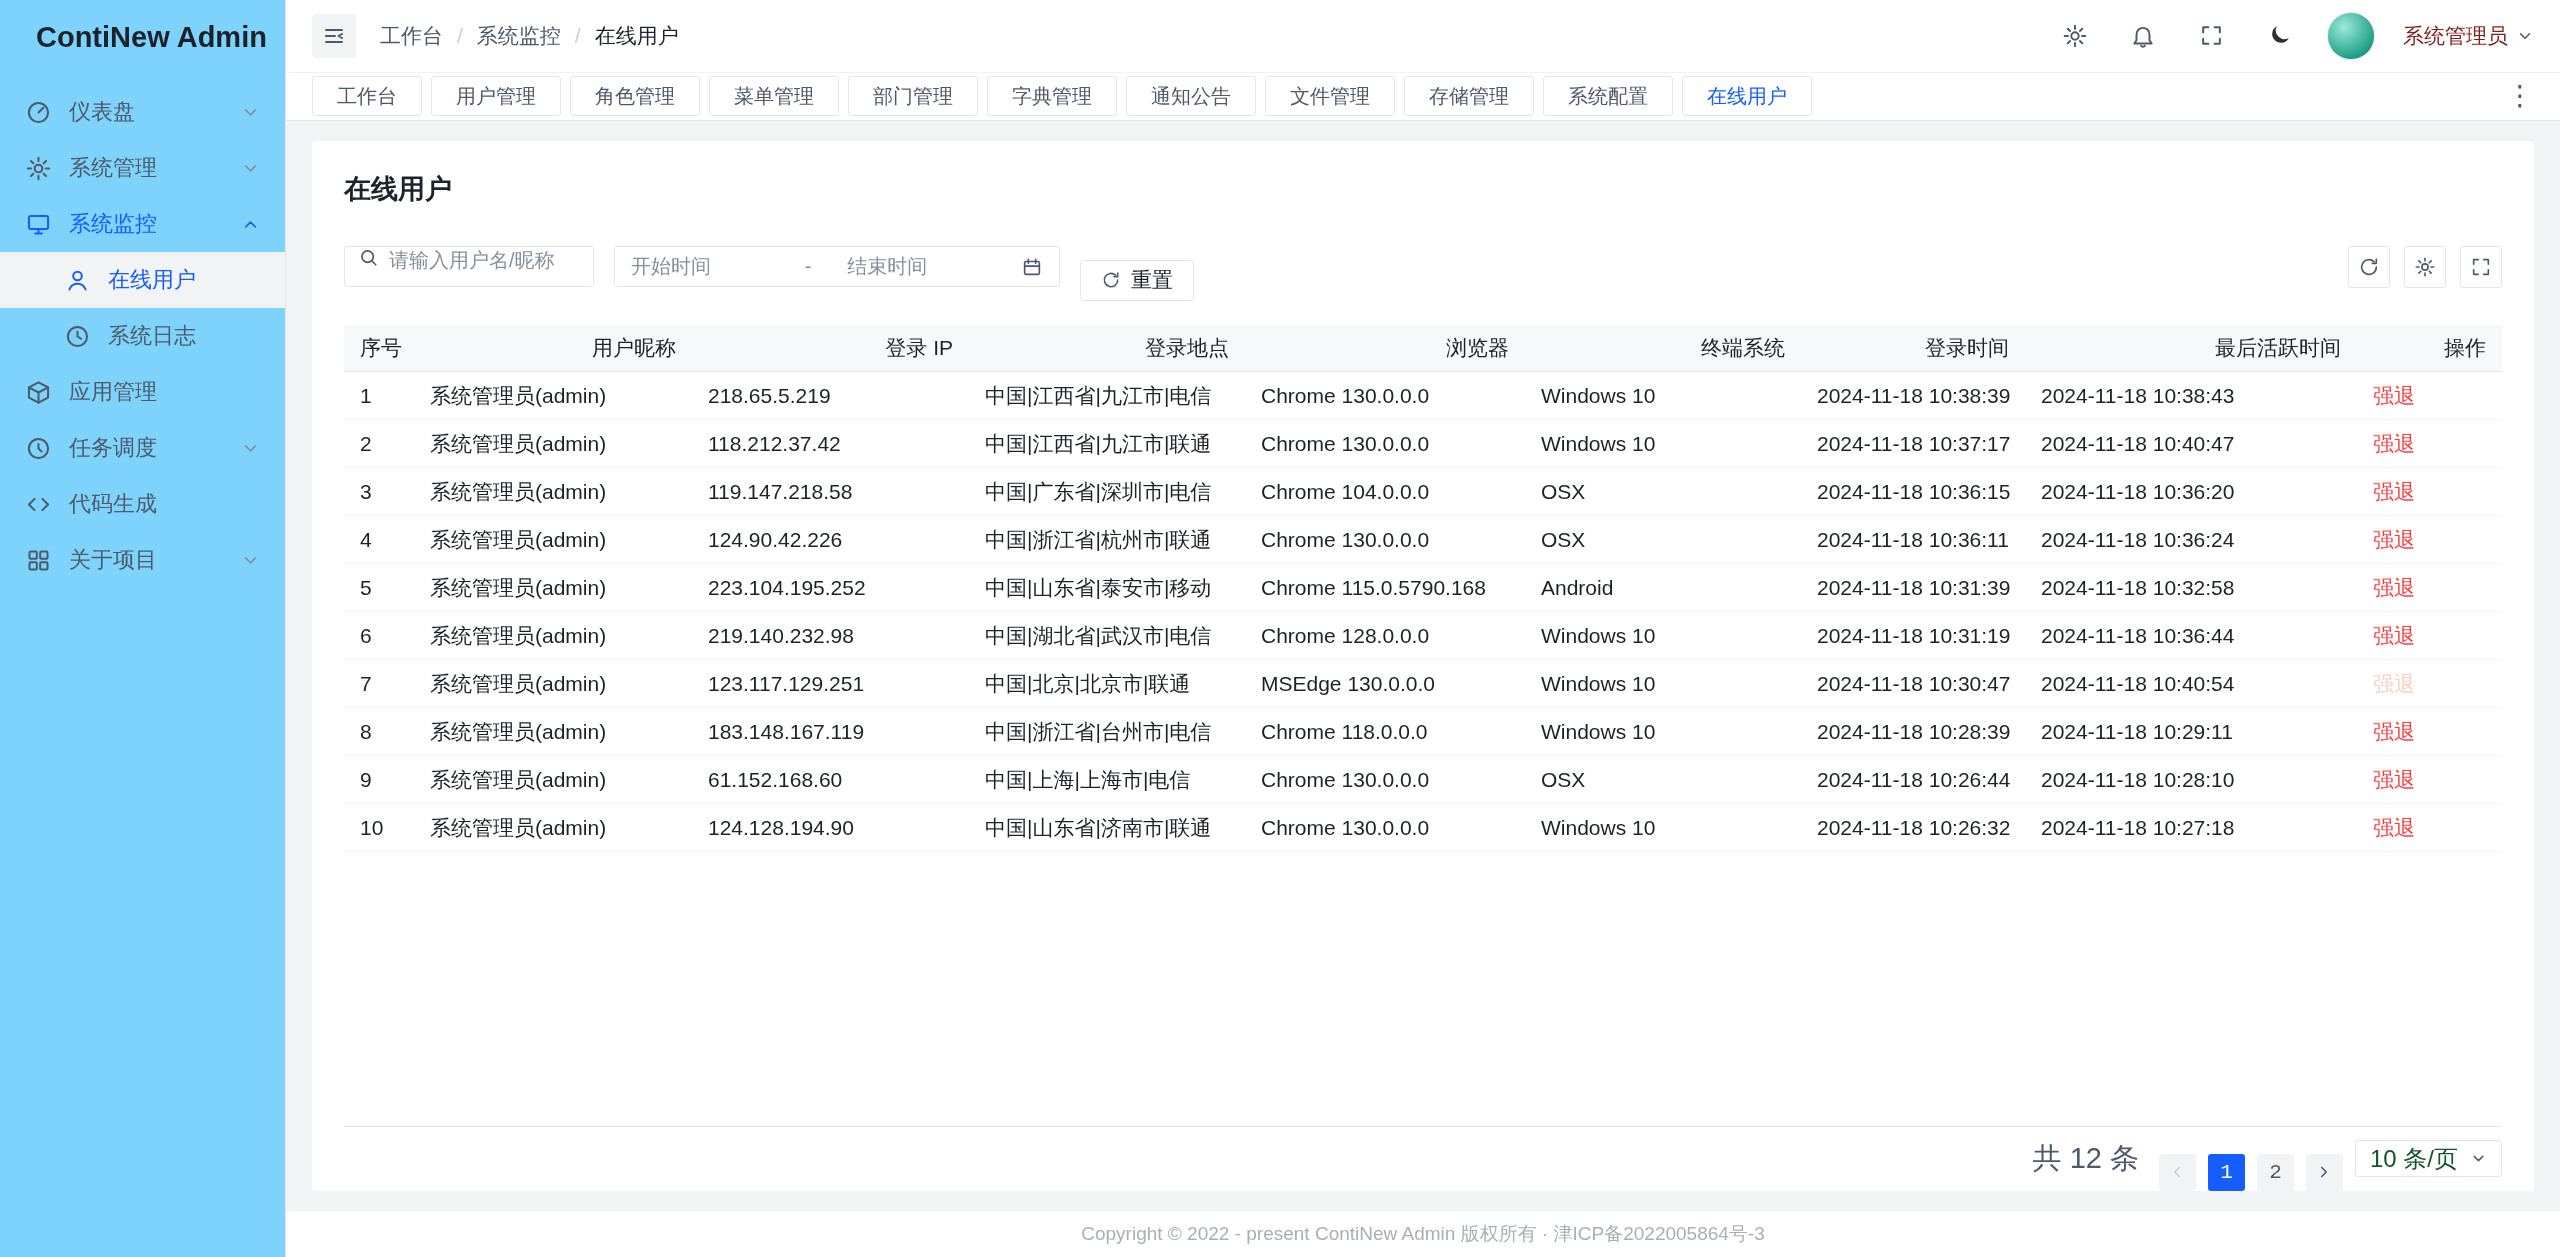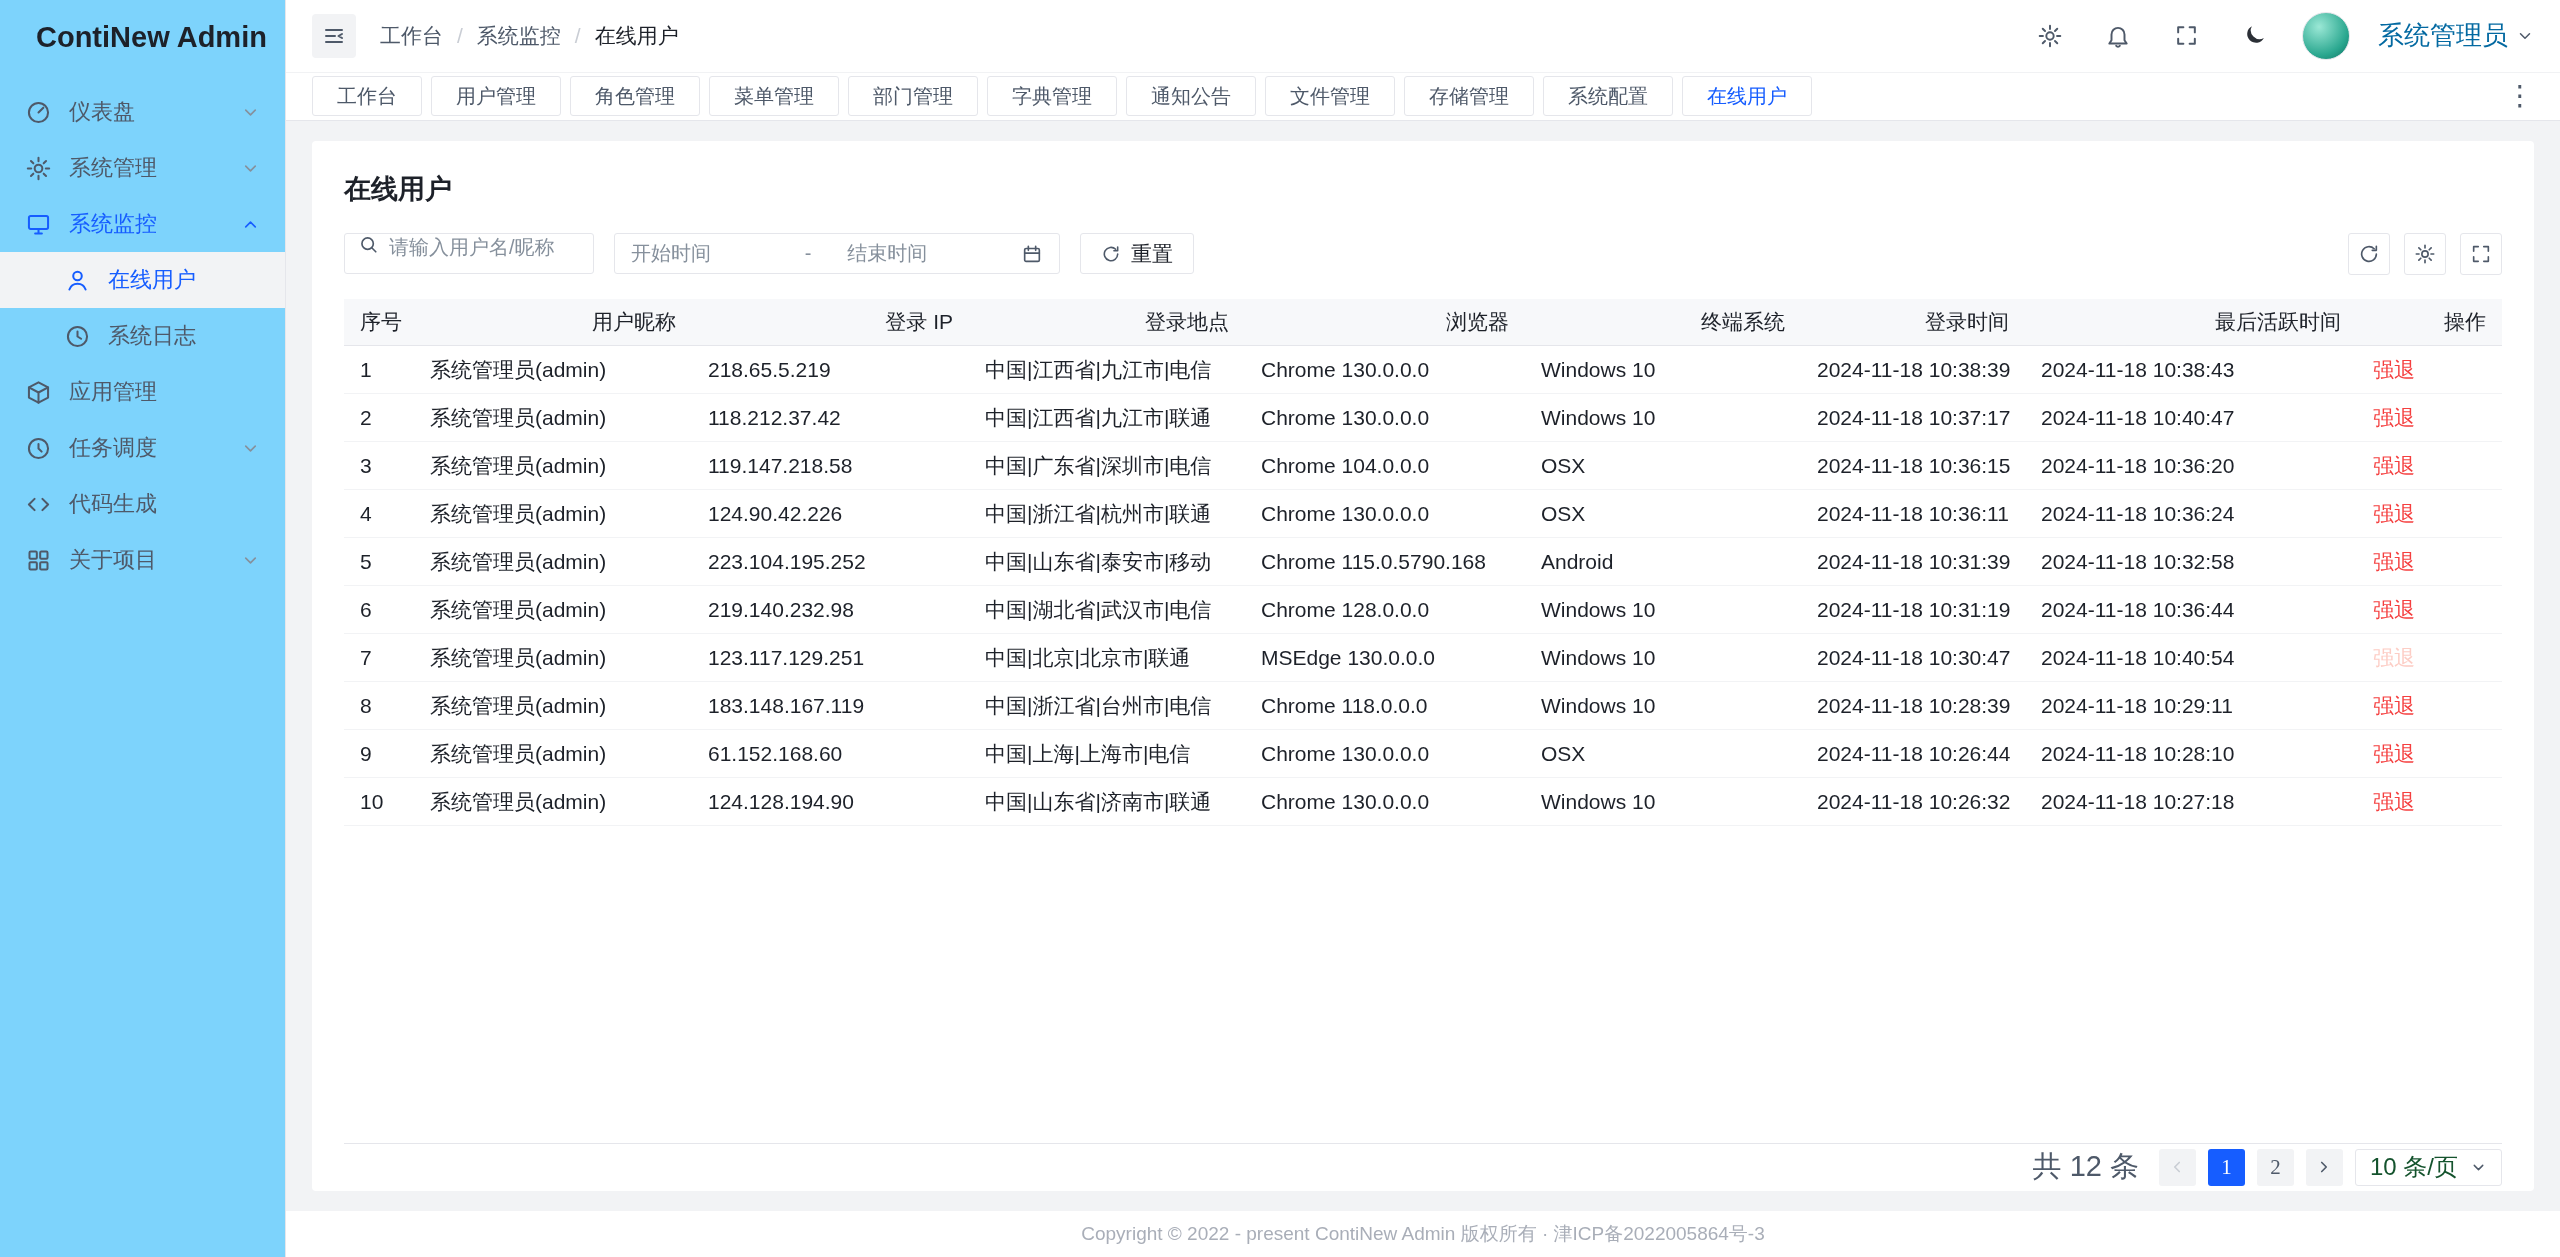--- a/index.html
+++ b/index.html
@@ -1,21 +1,21 @@
 <!DOCTYPE html>
 <html><head>
 <meta charset="utf-8">
 <style>
   * { margin:0; padding:0; box-sizing:border-box; }
   html,body { width:2560px; height:1257px; }
   body {
     font-family:"Liberation Sans","DejaVu Sans",sans-serif;
     background:#f2f3f5; color:#1d2129; overflow:hidden;
   }
-  button { font-family:Liberation Serif, serif; }
+  button { font-family:Liberation Mono, monospace;margin-top:27px; }
   svg { display:block; }
 
   .app { display:flex; width:2560px; height:1257px; }
 
   
   .sidebar { width:286px; min-width:286px; background:#7dd3fc; border-right:1px solid #e5e6eb; z-index:3; }
   .logo-row { height:74px; display:flex; align-items:center; gap:14px; padding:0 22px; cursor:pointer; }
   .logo-title { font-size:29px; font-weight:bold; color:#1d2129; white-space:nowrap; }
   .menu { padding-top:10px; }
   .menu-item { height:56px; display:flex; align-items:center; gap:17px; padding:0 25px; font-size:22px; color:#4e5969; cursor:pointer; white-space:nowrap; }
@@ -33,21 +33,21 @@
   .topbar { height:74px; background:#fff; display:flex; align-items:center; justify-content:space-between; padding:0 26px; border-bottom:1px solid #f1f2f4; }
   .topbar-left { display:flex; align-items:center; gap:24px; }
   .collapse-btn { width:44px; height:44px; border-radius:4px; background:#f2f3f5; display:flex; align-items:center; justify-content:center; color:#4e5969; cursor:pointer; }
   .breadcrumb { display:flex; align-items:center; gap:14px; font-size:21px; color:#4e5969; }
   .breadcrumb .sep { color:#c9cdd4; }
   .breadcrumb .current { color:#1d2129; }
   .topbar-right { display:flex; align-items:center; gap:28px; }
   .tb-icon { width:40px; height:40px; display:flex; align-items:center; justify-content:center; color:#4e5969; cursor:pointer; }
   .avatar { width:48px; height:48px; border-radius:50%; background:radial-gradient(circle at 35% 30%, #9be8d6, #2aa78f 65%, #0d6f60); border:1px solid #e5e6eb; cursor:pointer; }
   .user-chip { display:flex; align-items:center; gap:8px; cursor:pointer; }
-  .user-name { font-size:26px; color:#0369a1; white-space:nowrap; }
+  .user-name { font-size:21px; color:#7f1d1d; white-space:nowrap; }
   .user-chip .chev { width:18px; height:18px; color:#4e5969; }
 
   .tabbar { height:49px; background:#fff; border-bottom:1px solid #e5e6eb; display:flex; align-items:center; padding:0 26px; }
   .tab-list { display:flex; align-items:center; gap:9px; }
   .tab { height:40px; display:flex; align-items:center; padding:0 24px; border:1px solid #e5e6eb; border-radius:3px; font-size:20px; color:#4e5969; background:#fff; cursor:pointer; white-space:nowrap; }
   .tab.active { color:#165dff; }
   .tab-more { margin-left:auto; color:#4e5969; font-size:28px; line-height:1; cursor:pointer; }
 
   .content { flex:1; padding:20px 26px 0 26px; }
   .card { background:#fff; border-radius:4px; height:1050px; padding:0 32px; display:flex; flex-direction:column; }

